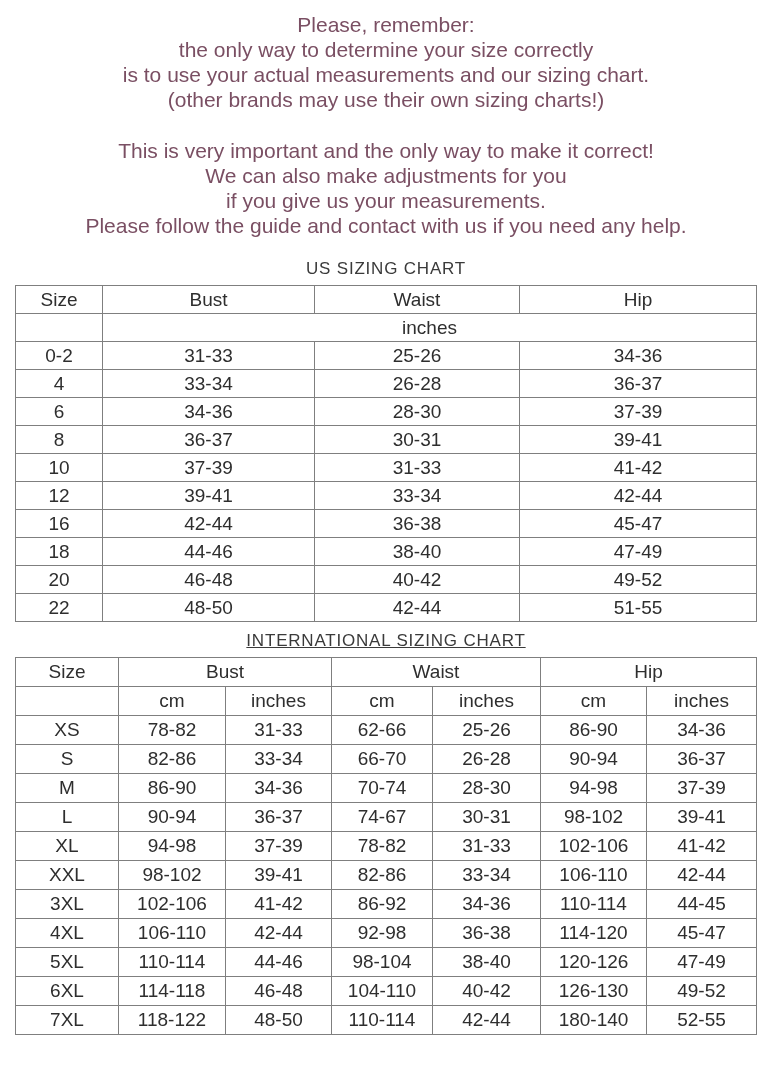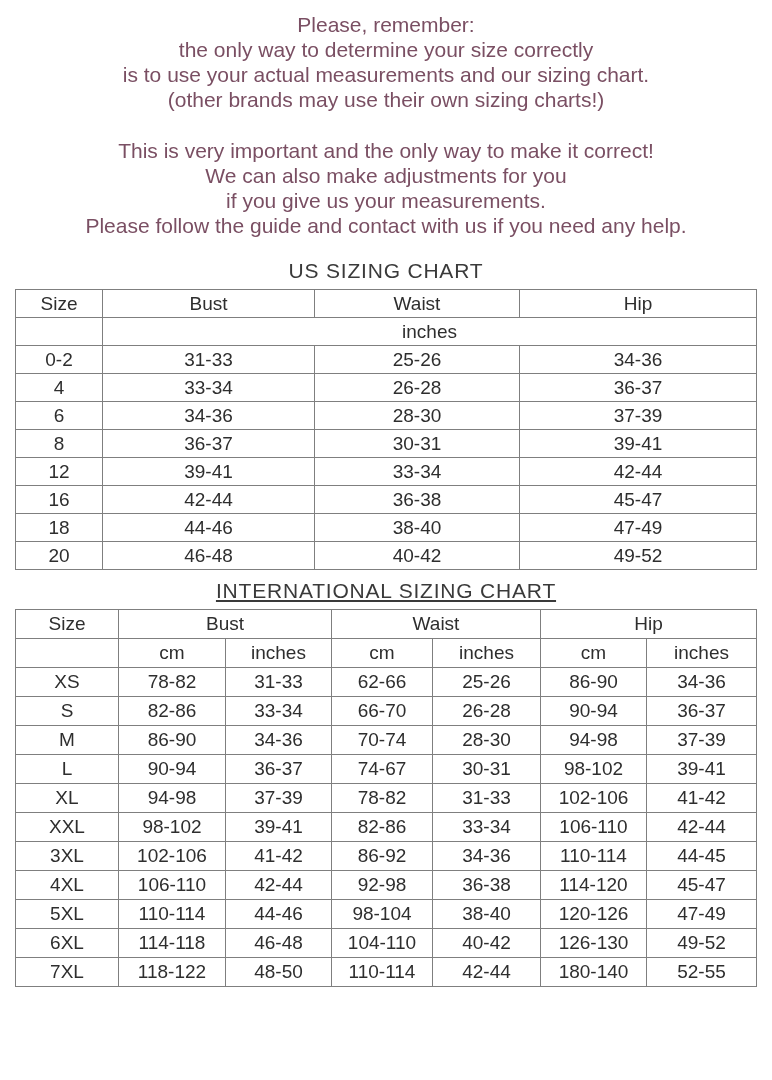--- a/index.html
+++ b/index.html
@@ -25,21 +25,21 @@
     font-size: 21px;
     line-height: 25px;
   }
   .intro .line { margin: 0; }
   .intro .para-gap { height: 26px; }
 
   
   .chart-title {
     text-align: center;
     color: #3a3a3a;
-    font-size: 21px;
+    font-size: 17px;
     font-weight: normal;
     letter-spacing: 0.8px;
     margin: 0;
   }
   .chart-title.us   { margin-top: 21px; margin-bottom: 6px; }
   .chart-title.intl { margin-top: 9px;  margin-bottom: 6px; text-decoration: underline; }
 
   
   table {
     width: 741px;
@@ -119,20 +119,26 @@
           <td>28-30</td>
           <td>37-39</td>
         </tr>
         <tr>
           <td>8</td>
           <td>36-37</td>
           <td>30-31</td>
           <td>39-41</td>
         </tr>
         <tr>
+          <td>10</td>
+          <td>37-39</td>
+          <td>31-33</td>
+          <td>41-42</td>
+        </tr>
+        <tr>
           <td>12</td>
           <td>39-41</td>
           <td>33-34</td>
           <td>42-44</td>
         </tr>
         <tr>
           <td>16</td>
           <td>42-44</td>
           <td>36-38</td>
           <td>45-47</td>
@@ -141,20 +147,26 @@
           <td>18</td>
           <td>44-46</td>
           <td>38-40</td>
           <td>47-49</td>
         </tr>
         <tr>
           <td>20</td>
           <td>46-48</td>
           <td>40-42</td>
           <td>49-52</td>
+        </tr>
+        <tr>
+          <td>22</td>
+          <td>48-50</td>
+          <td>42-44</td>
+          <td>51-55</td>
         </tr>
       </tbody>
   </table>
 
   <h2 class="chart-title intl">INTERNATIONAL SIZING CHART</h2>
 
   <table class="intl-table">
     <colgroup>
       <col style="width:103px">
       <col style="width:107px">

